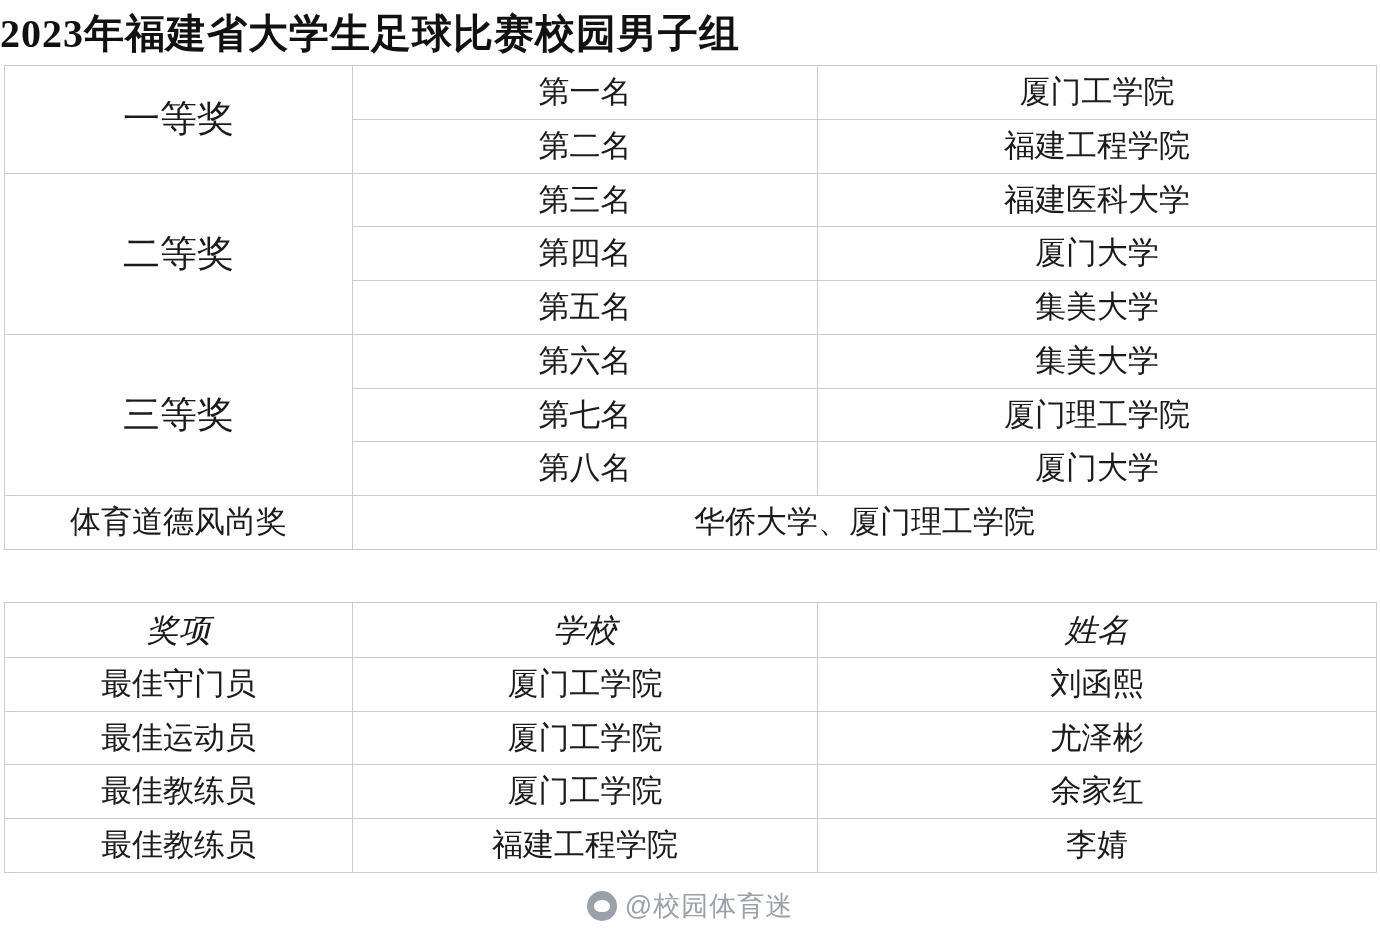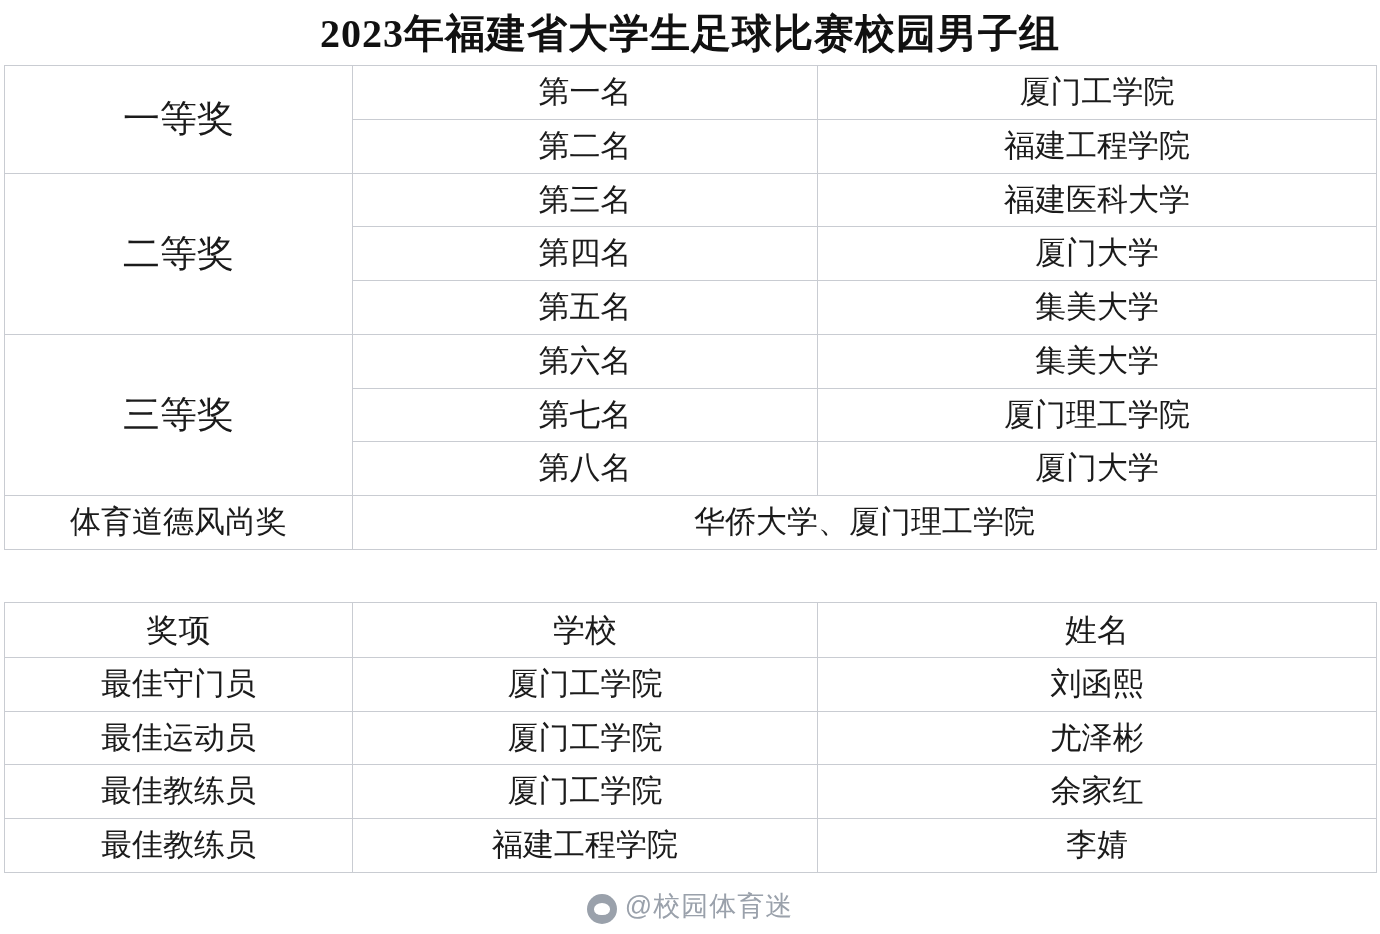--- a/index.html
+++ b/index.html
@@ -15,21 +15,21 @@
     position: relative;
     overflow: hidden;
   }
   .page {
     width: 1380px;
     height: 934px;
     position: relative;
     box-sizing: border-box;
   }
   .doc-title {
-    text-align: center;
+    text-align: left;
     font-family: "Liberation Serif", "DejaVu Serif", serif;
     font-weight: bold;
     font-size: 40px;
     line-height: 58px;
     letter-spacing: 1px;
     padding-top: 5px;
     padding-bottom: 2px;
     color: #111;
   }
   table.grid {
@@ -74,33 +74,34 @@
   
   .individual col.c1 { width: 348px; }
   .individual col.c2 { width: 465px; }
   .individual col.c3 { width: 559px; }
   .individual td {
     font-size: 32px;
     padding: 8px 4px;
   }
   .individual tr.head td {
     font-size: 32px;
+    font-style: italic;
   }
   .watermark {
     position: absolute;
     left: 0;
     right: 0;
     bottom: 10px;
     text-align: center;
     font-family: "Liberation Sans", sans-serif;
     font-size: 27px;
     color: #9aa1ab;
     letter-spacing: 1px;
     display: flex;
-    align-items: flex-end;
+    align-items: center;
     justify-content: center;
     gap: 8px;
   }
   .weibo-icon {
     display: inline-block;
     width: 30px;
     height: 30px;
     border-radius: 50%;
     background: #9aa1ab;
     position: relative;

